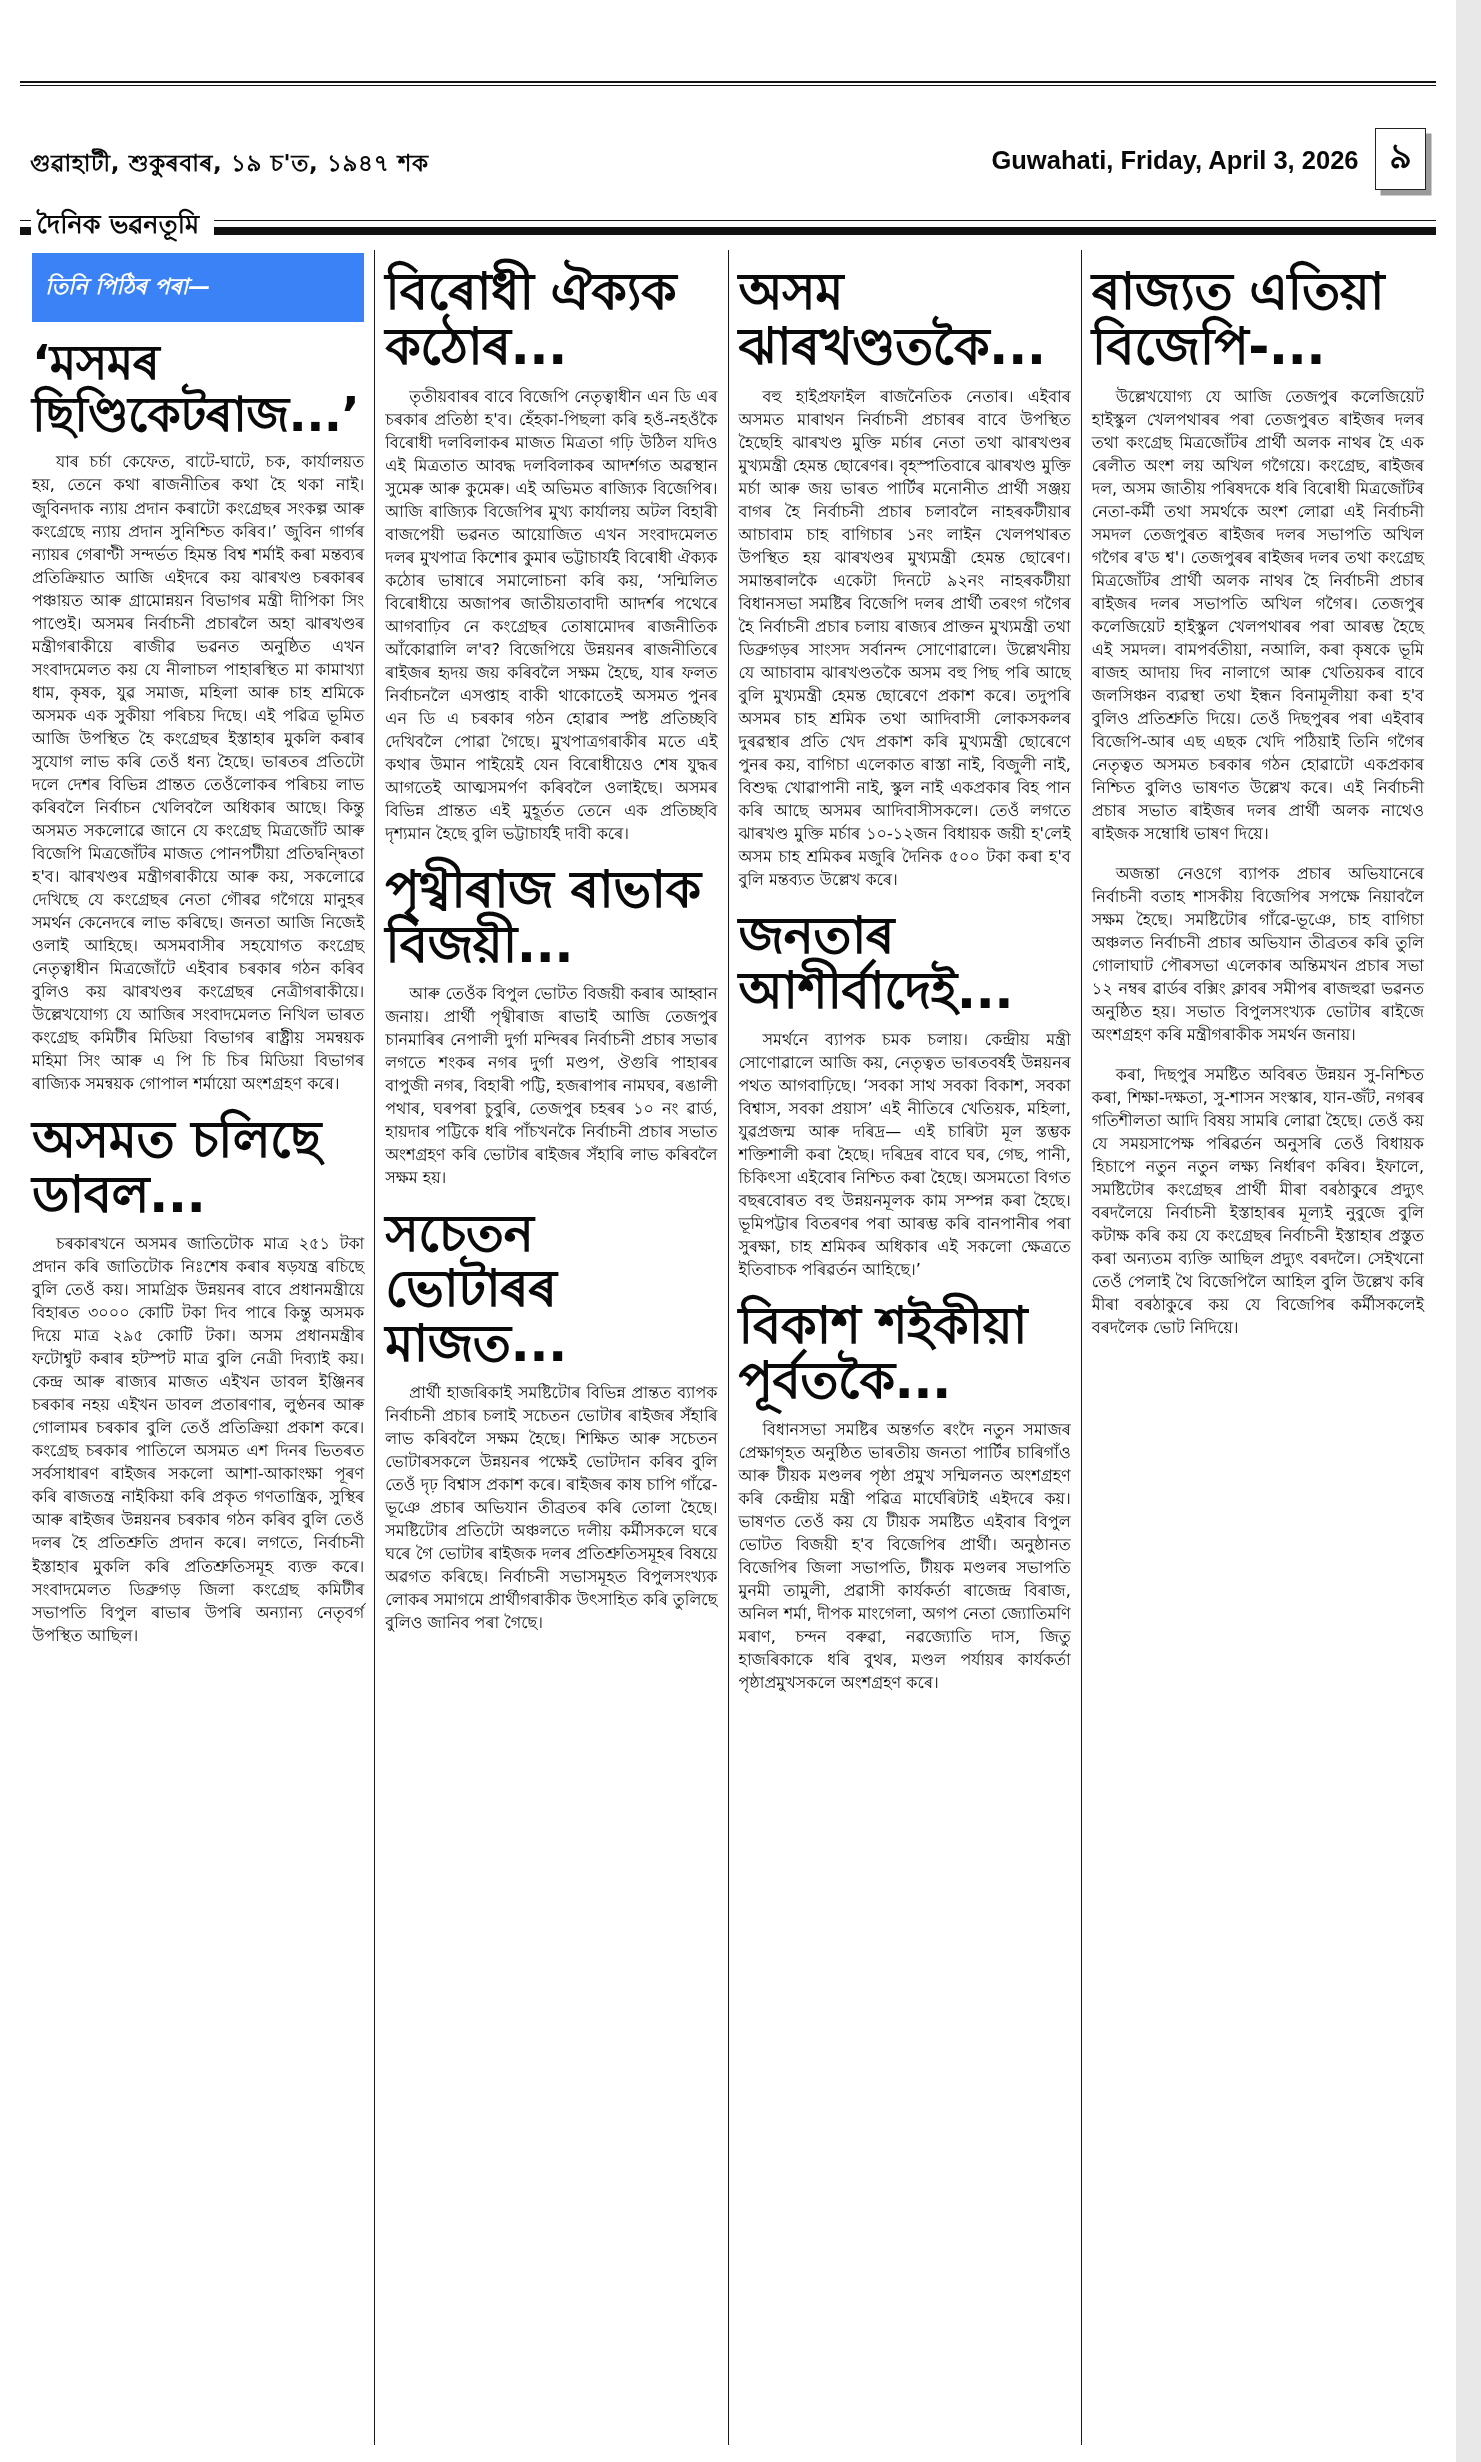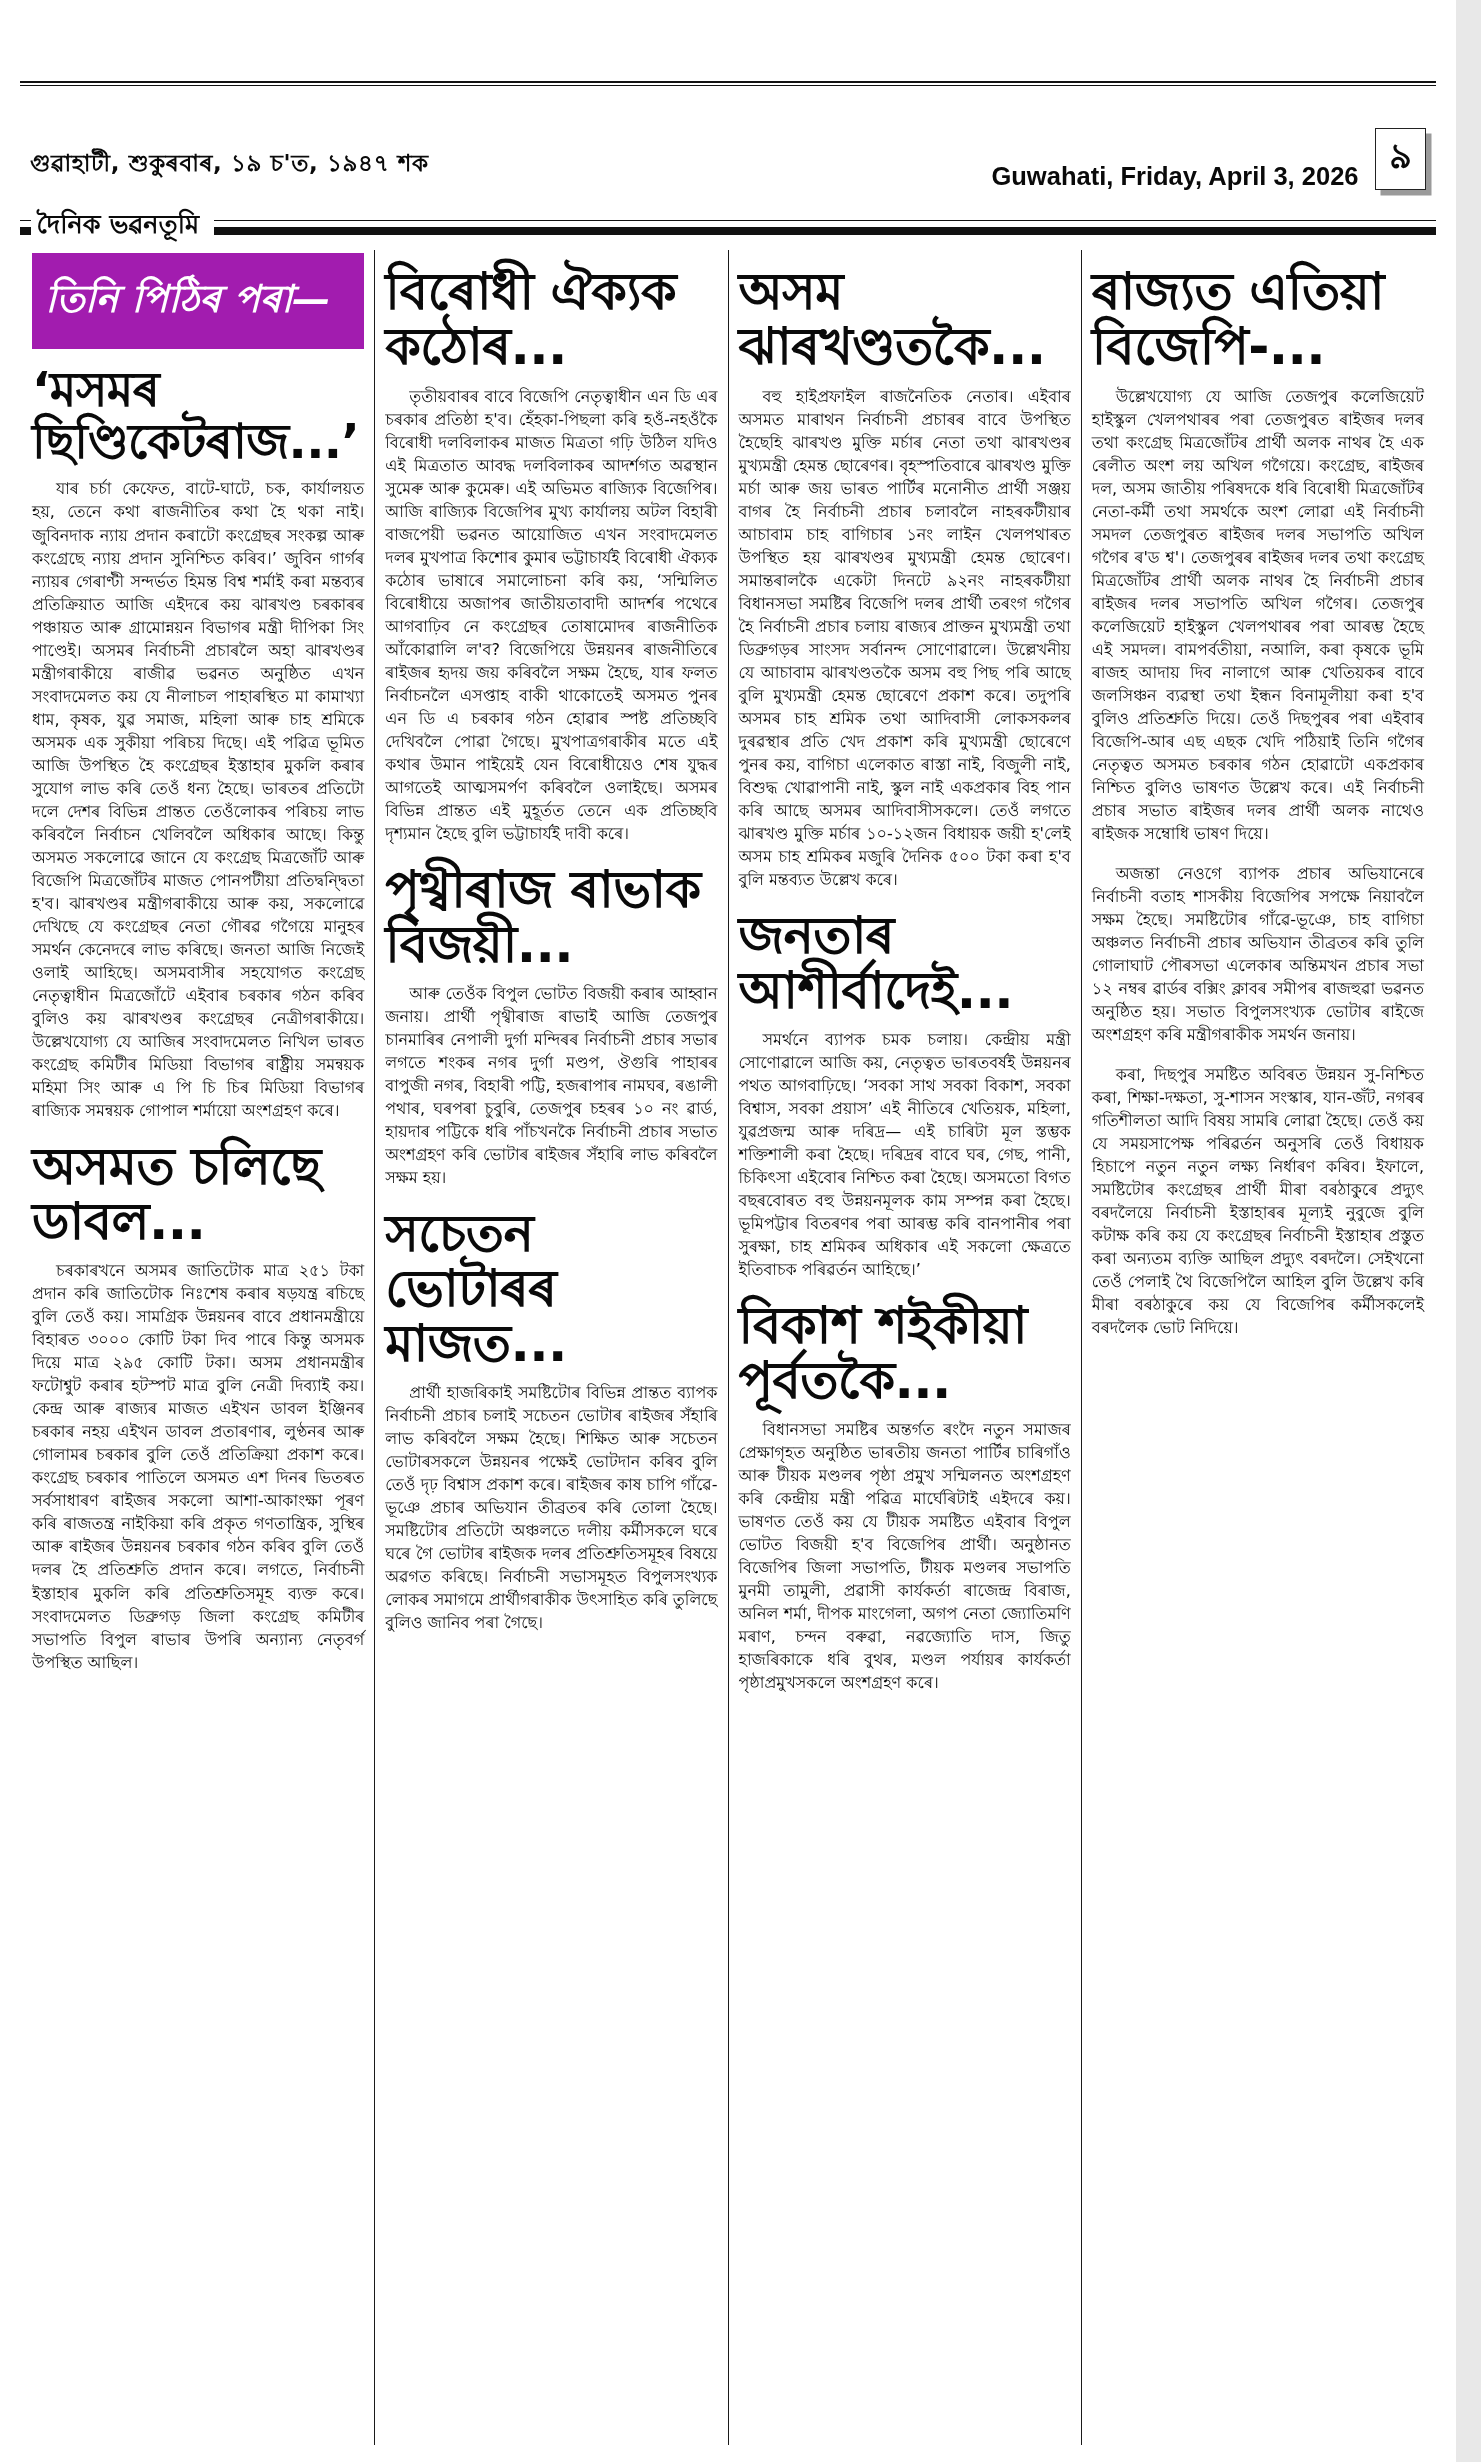--- a/index.html
+++ b/index.html
@@ -18,21 +18,21 @@
   }
   .dateline-row{
     position:absolute;left:30px;right:25.5px;top:132px;height:61px;
   }
   .dateline-as{
     position:absolute;left:0;top:13.3px;
     font-size:23px;font-weight:bold;letter-spacing:0.6px;
   }
   .dateline-en{
     position:absolute;right:72px;top:14.4px;
-    font-size:25.5px;font-weight:bold;font-family:"Liberation Sans",sans-serif;margin-top:16px;
+    font-size:25.5px;font-weight:bold;font-family:"Liberation Sans",sans-serif;
   }
   .pagebox{
     position:absolute;right:4.4px;top:-4.4px;
     width:49px;height:60px;
     border:1.7px solid #222;background:#fff;
     box-shadow:5.5px 5.5px 0 #9a9a9a;
     display:flex;align-items:center;justify-content:center;
     font-size:35px;font-weight:bold;
   }
   .masthead-band{position:absolute;left:20px;right:20px;top:217px;height:22px;}
@@ -47,22 +47,22 @@
     position:absolute;left:22px;right:22px;top:250px;bottom:16.6px;
     display:flex;
   }
   .column{
     flex:1 1 0;min-width:0;
     padding:0 10px;
     overflow:hidden;
   }
   .column + .column{border-left:1.1px solid #1a1a1a;}
   .continued-box{
-    background:#a21caf;color:#ffffff;
-    font-size:38px;font-weight:bold;font-style:italic;
+    background:#3b82f6;color:#ffffff;
+    font-size:22px;font-weight:bold;font-style:italic;
     padding:15.5px 13.3px 16.6px 13.3px;margin:3.3px 0 14.4px 0;
   }
   .headline{
     margin:14.4px 0 10px 0;
     font-size:51px;line-height:1.08;
     font-weight:bold;text-align:left;
     letter-spacing:-0.6px;
   }
   .column:first-child .headline:first-of-type{font-size:48px;}
   .body{

